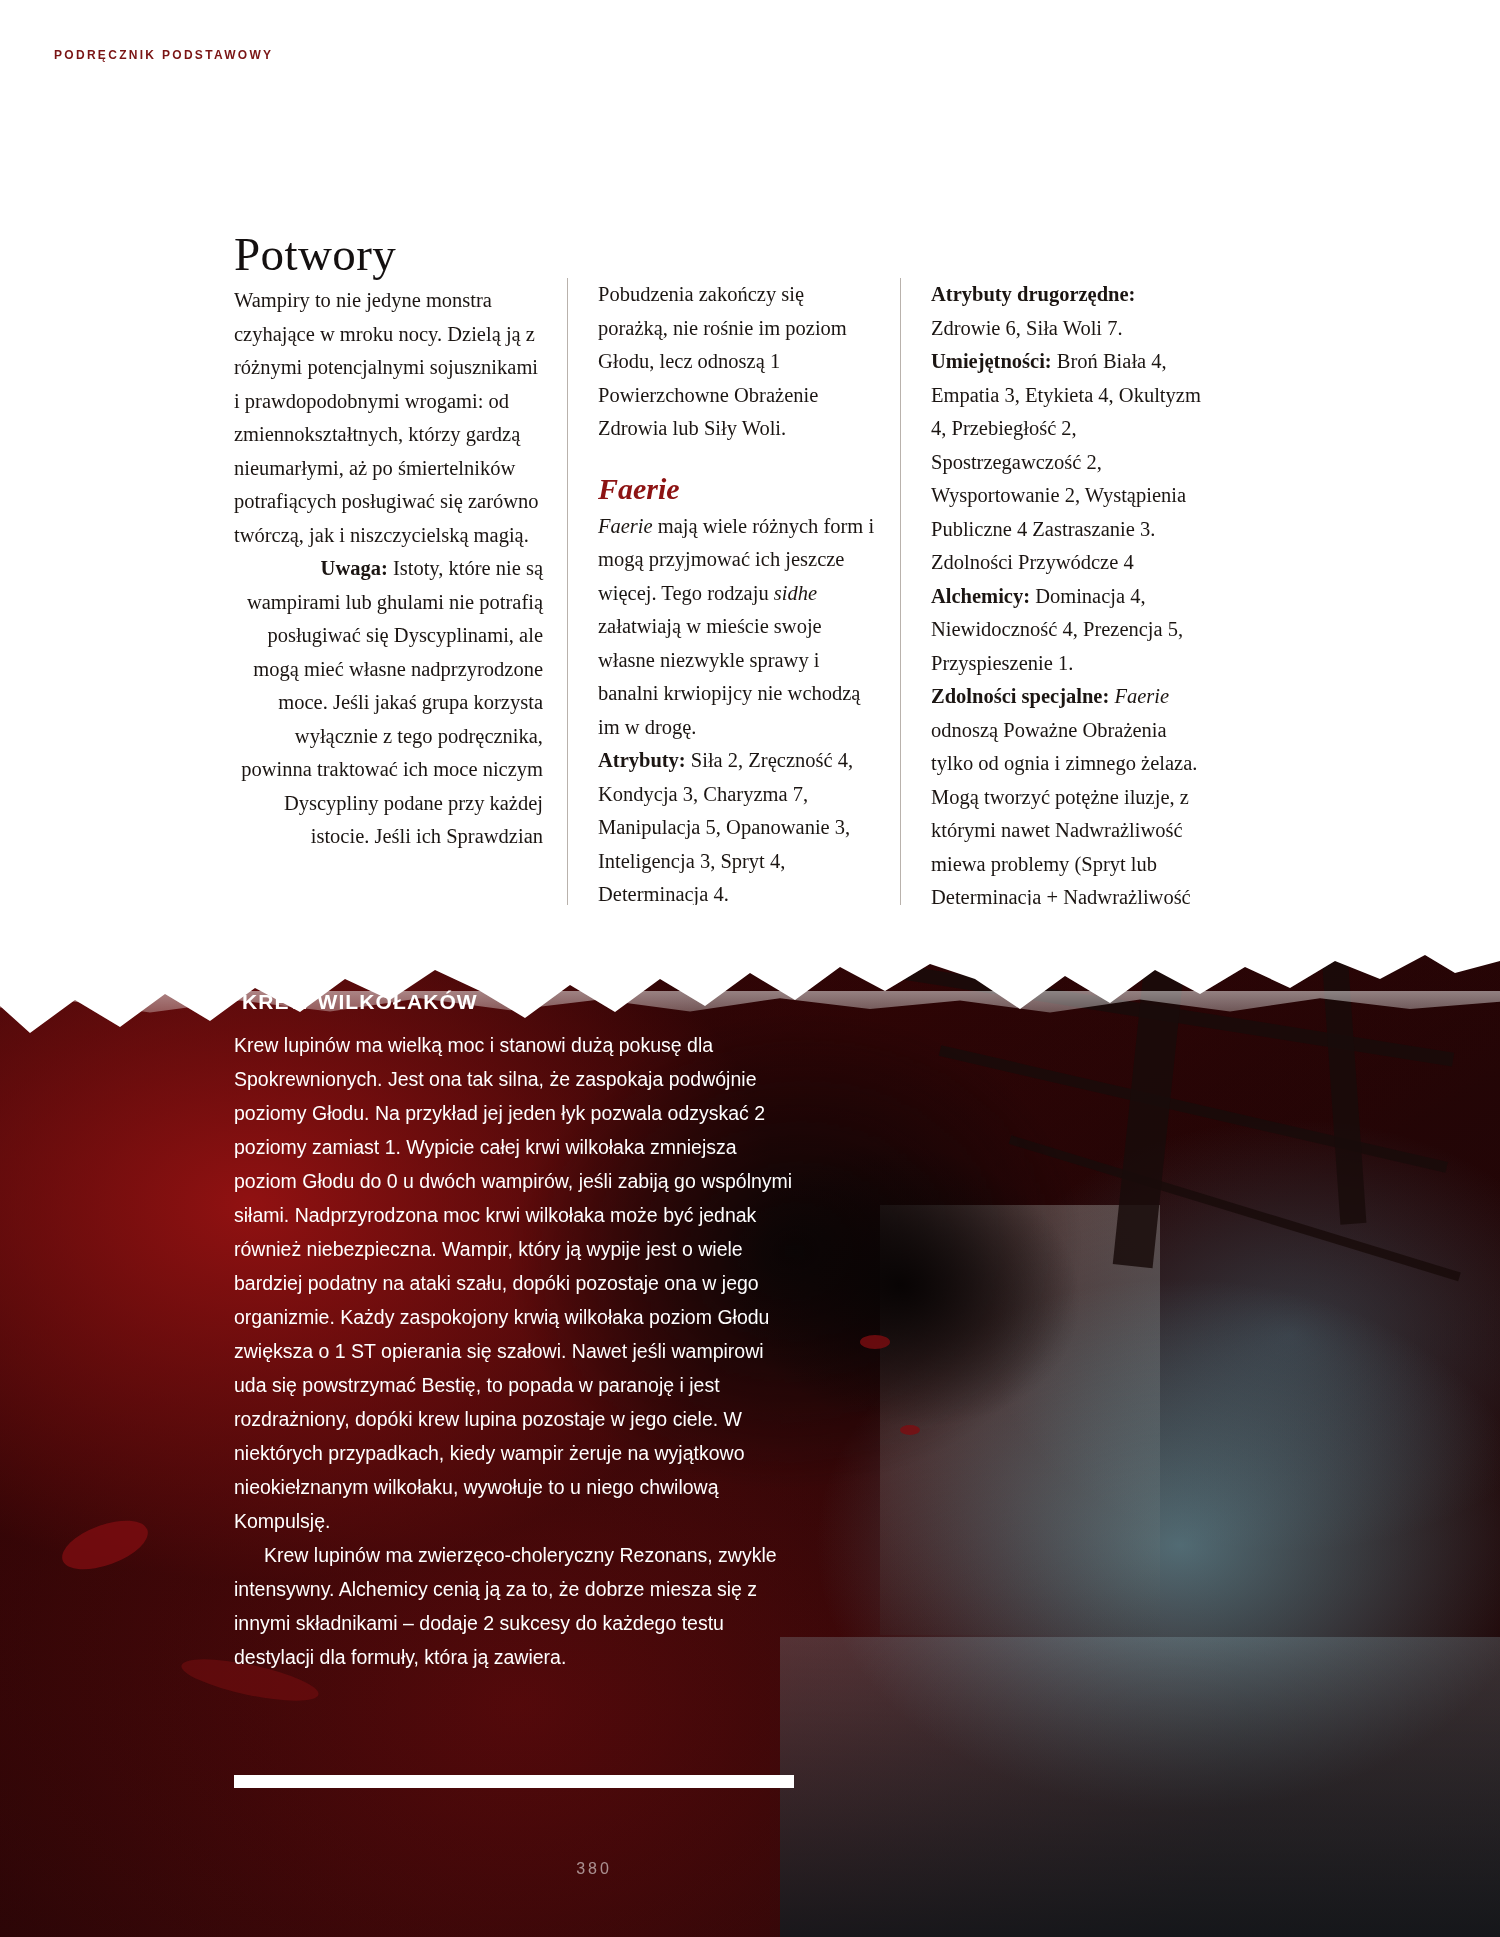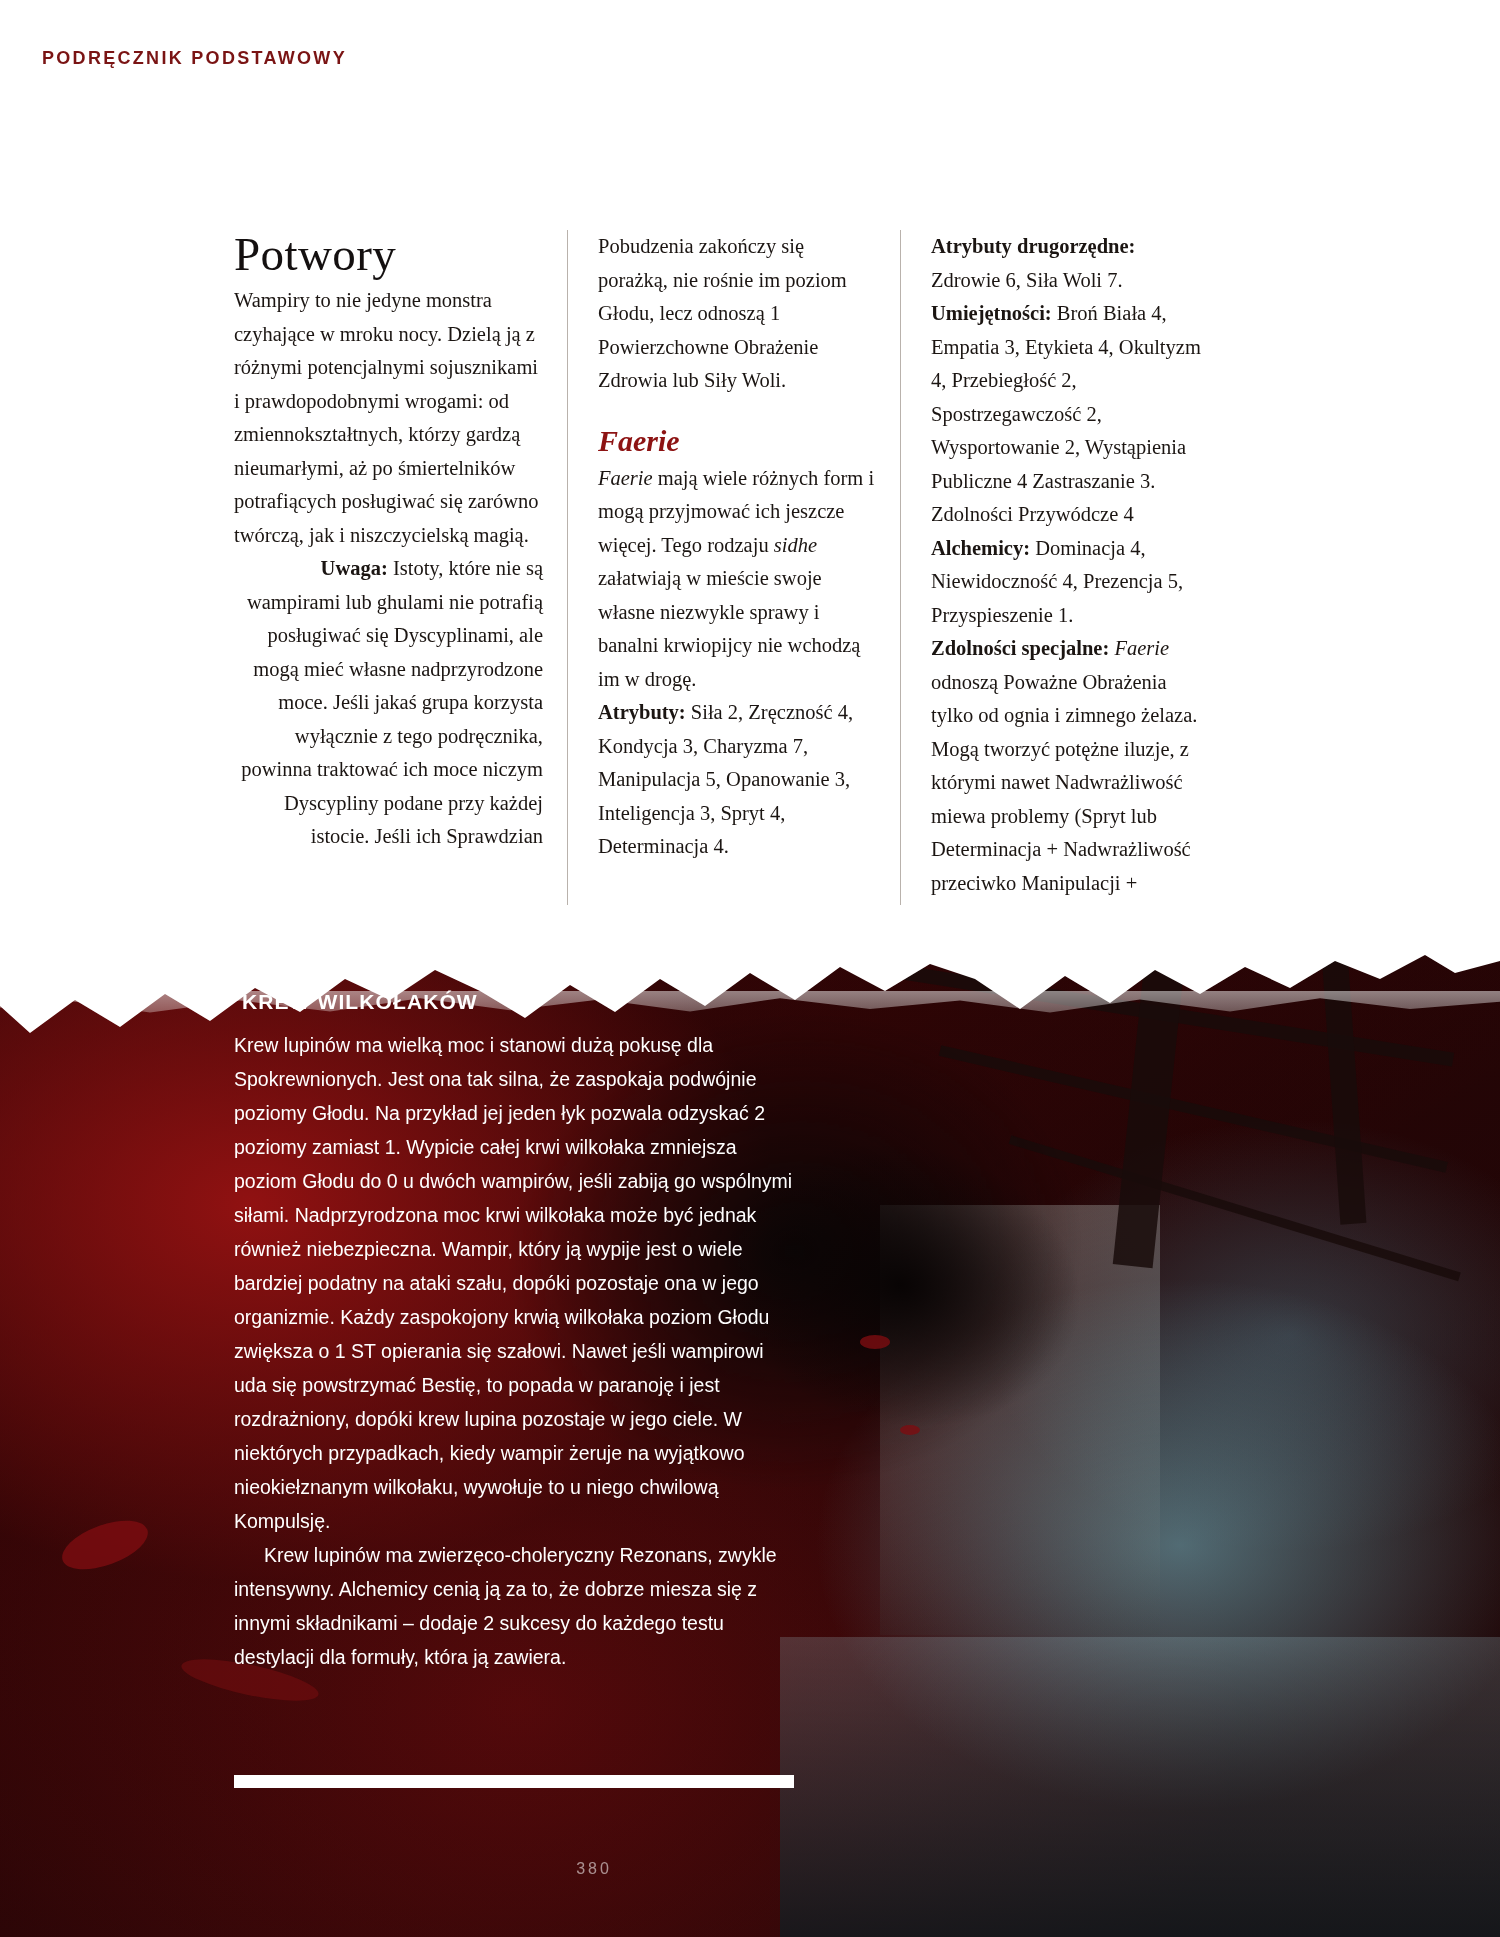--- a/index.html
+++ b/index.html
@@ -13,23 +13,23 @@
     position: relative;
     overflow: hidden;
     font-family: "Liberation Serif", serif;
     color: #1a1310;
   }
 
   
   .running-head {
     position: absolute;
     top: 48px;
-    left: 42px;
+    left: 54px;
     font-family: "Liberation Sans", sans-serif;
-    font-size: 18px;
+    font-size: 12px;
     letter-spacing: 2.3px;
     font-weight: 700;
     color: #7a1414;
   }
 
   
   .columns {
     position: absolute;
     top: 230px;
     left: 234px;
@@ -38,20 +38,21 @@
     gap: 0;
   }
   .col {
     width: 333px;
     padding-right: 24px;
     box-sizing: border-box;
   }
   .col + .col {
     padding-left: 30px;
     border-left: 1px solid #b9b2ac;
+    margin-top: 48px;
   }
   .col p {
     margin: 0;
     font-size: 20.5px;
     line-height: 33.5px;
     text-align: left;
     color: #1b1512;
   }
   .col p.indent { text-indent: 28px; text-align: right; }
   .chapter-title {

